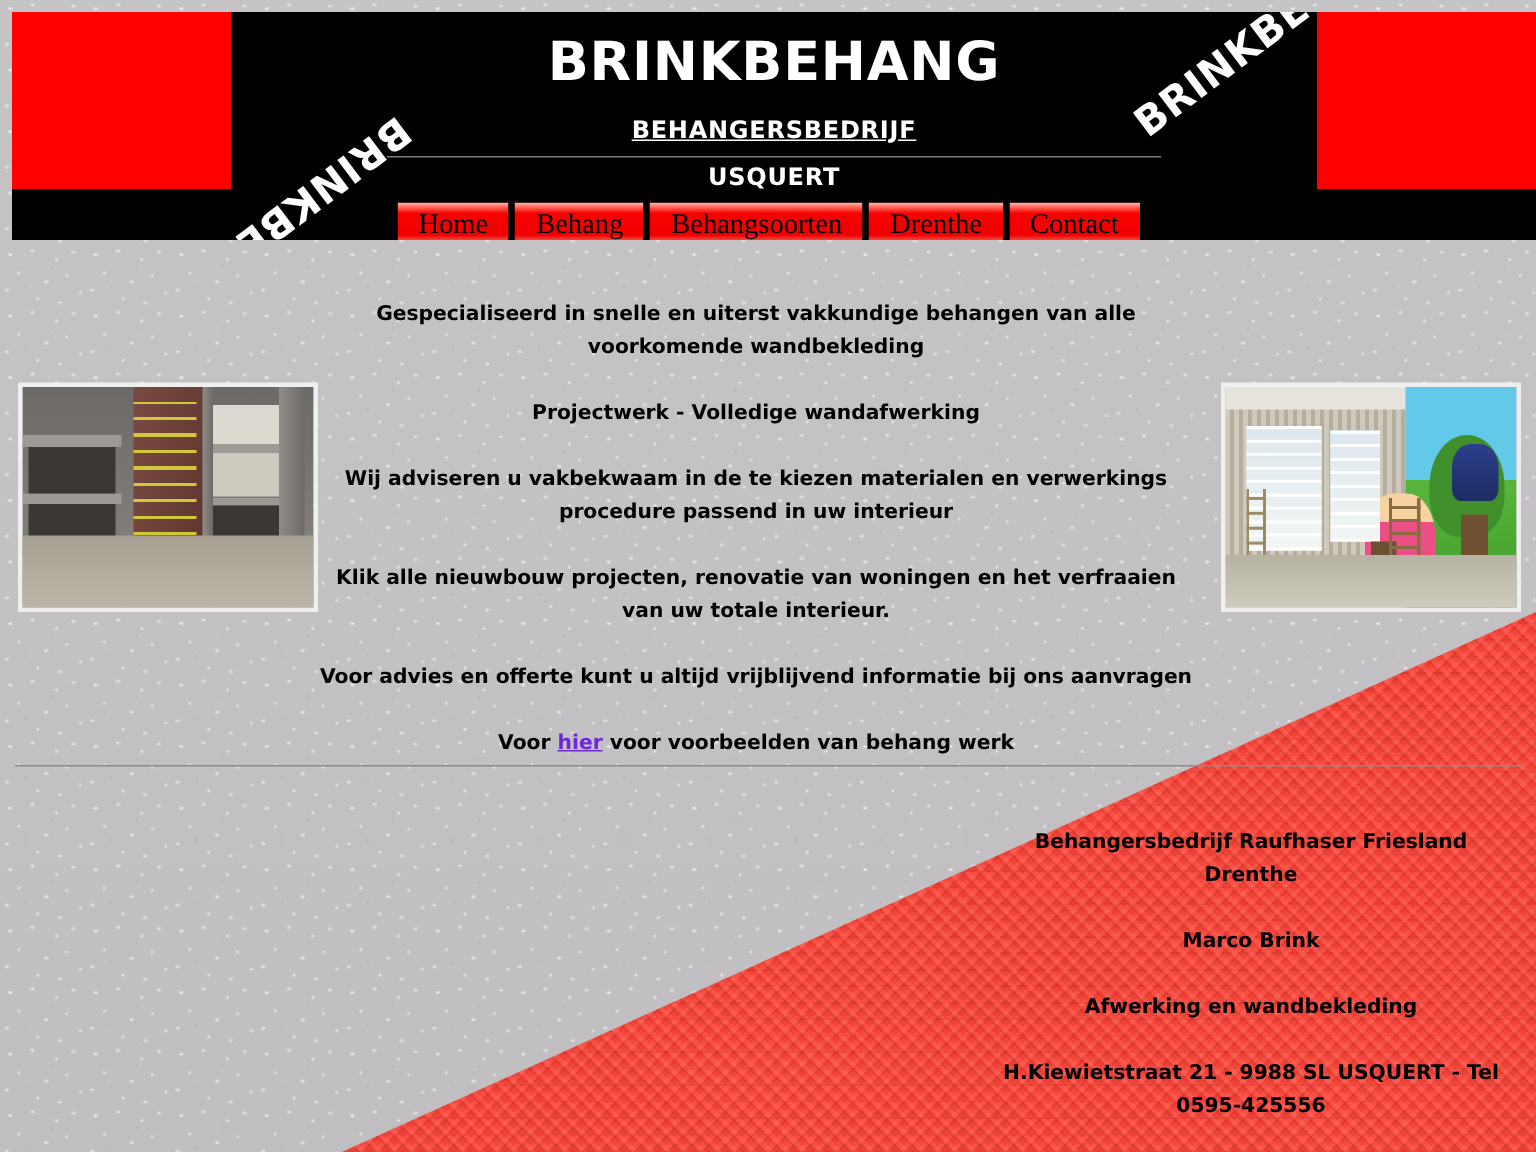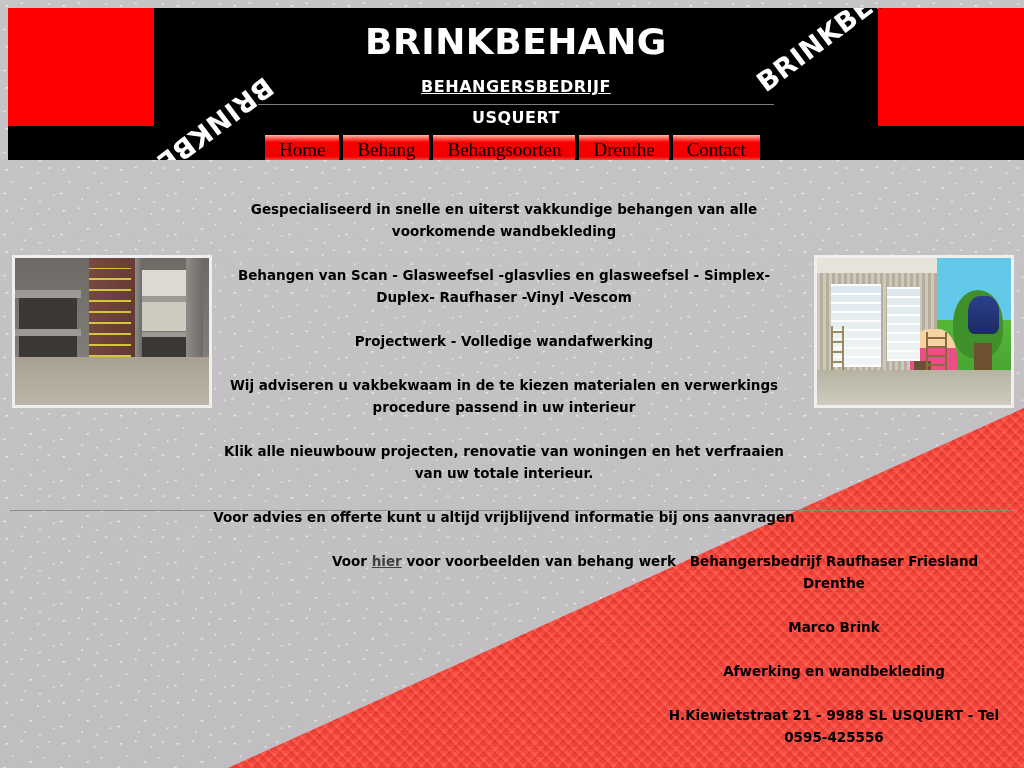--- a/index.html
+++ b/index.html
@@ -201,21 +201,21 @@
     text-align: center;
     color: #000;
     font-family: "DejaVu Sans", sans-serif;
     font-weight: bold;
     font-size: 13.5px;
     line-height: 22px;
   }
   .copy p { margin: 0 16px 22px 0; text-align: center; }
   .copy p:last-child { margin-bottom: 0; }
   .copy a {
-    color: #404040;
+    color: #6d28d9;
     text-decoration: underline;
   }
 
   .divider {
     position: absolute;
     left: 10px;
     top: 350px;
     width: 1004px;
     height: 1px;
     background: #8c8c8c;
@@ -367,21 +367,20 @@
           </div>
         <div class="r-ladder2"></div>
         <div class="r-box"></div>
         <div class="r-ladder"></div>
         <div class="r-floor"></div>
       </div>
     </div>
 
     <div class="copy">
       <p>Gespecialiseerd in snelle en uiterst vakkundige behangen van alle voorkomende wandbekleding</p>
-      <p>Behangen van Scan - Glasweefsel -glasvlies en glasweefsel - Simplex- Duplex- Raufhaser -Vinyl -Vescom</p>
       <p>Projectwerk - Volledige wandafwerking</p>
       <p>Wij adviseren u vakbekwaam in de te kiezen materialen en verwerkings procedure passend in uw interieur</p>
       <p>Klik alle nieuwbouw projecten, renovatie van woningen en het verfraaien van uw totale interieur.</p>
       <p>Voor advies en offerte kunt u altijd vrijblijvend informatie bij ons aanvragen</p>
       <p><span>Voor </span><a href="#">hier</a><span> voor voorbeelden van behang werk</span></p>
     </div>
 
     <div class="divider"></div>
 
     <div class="footer">

